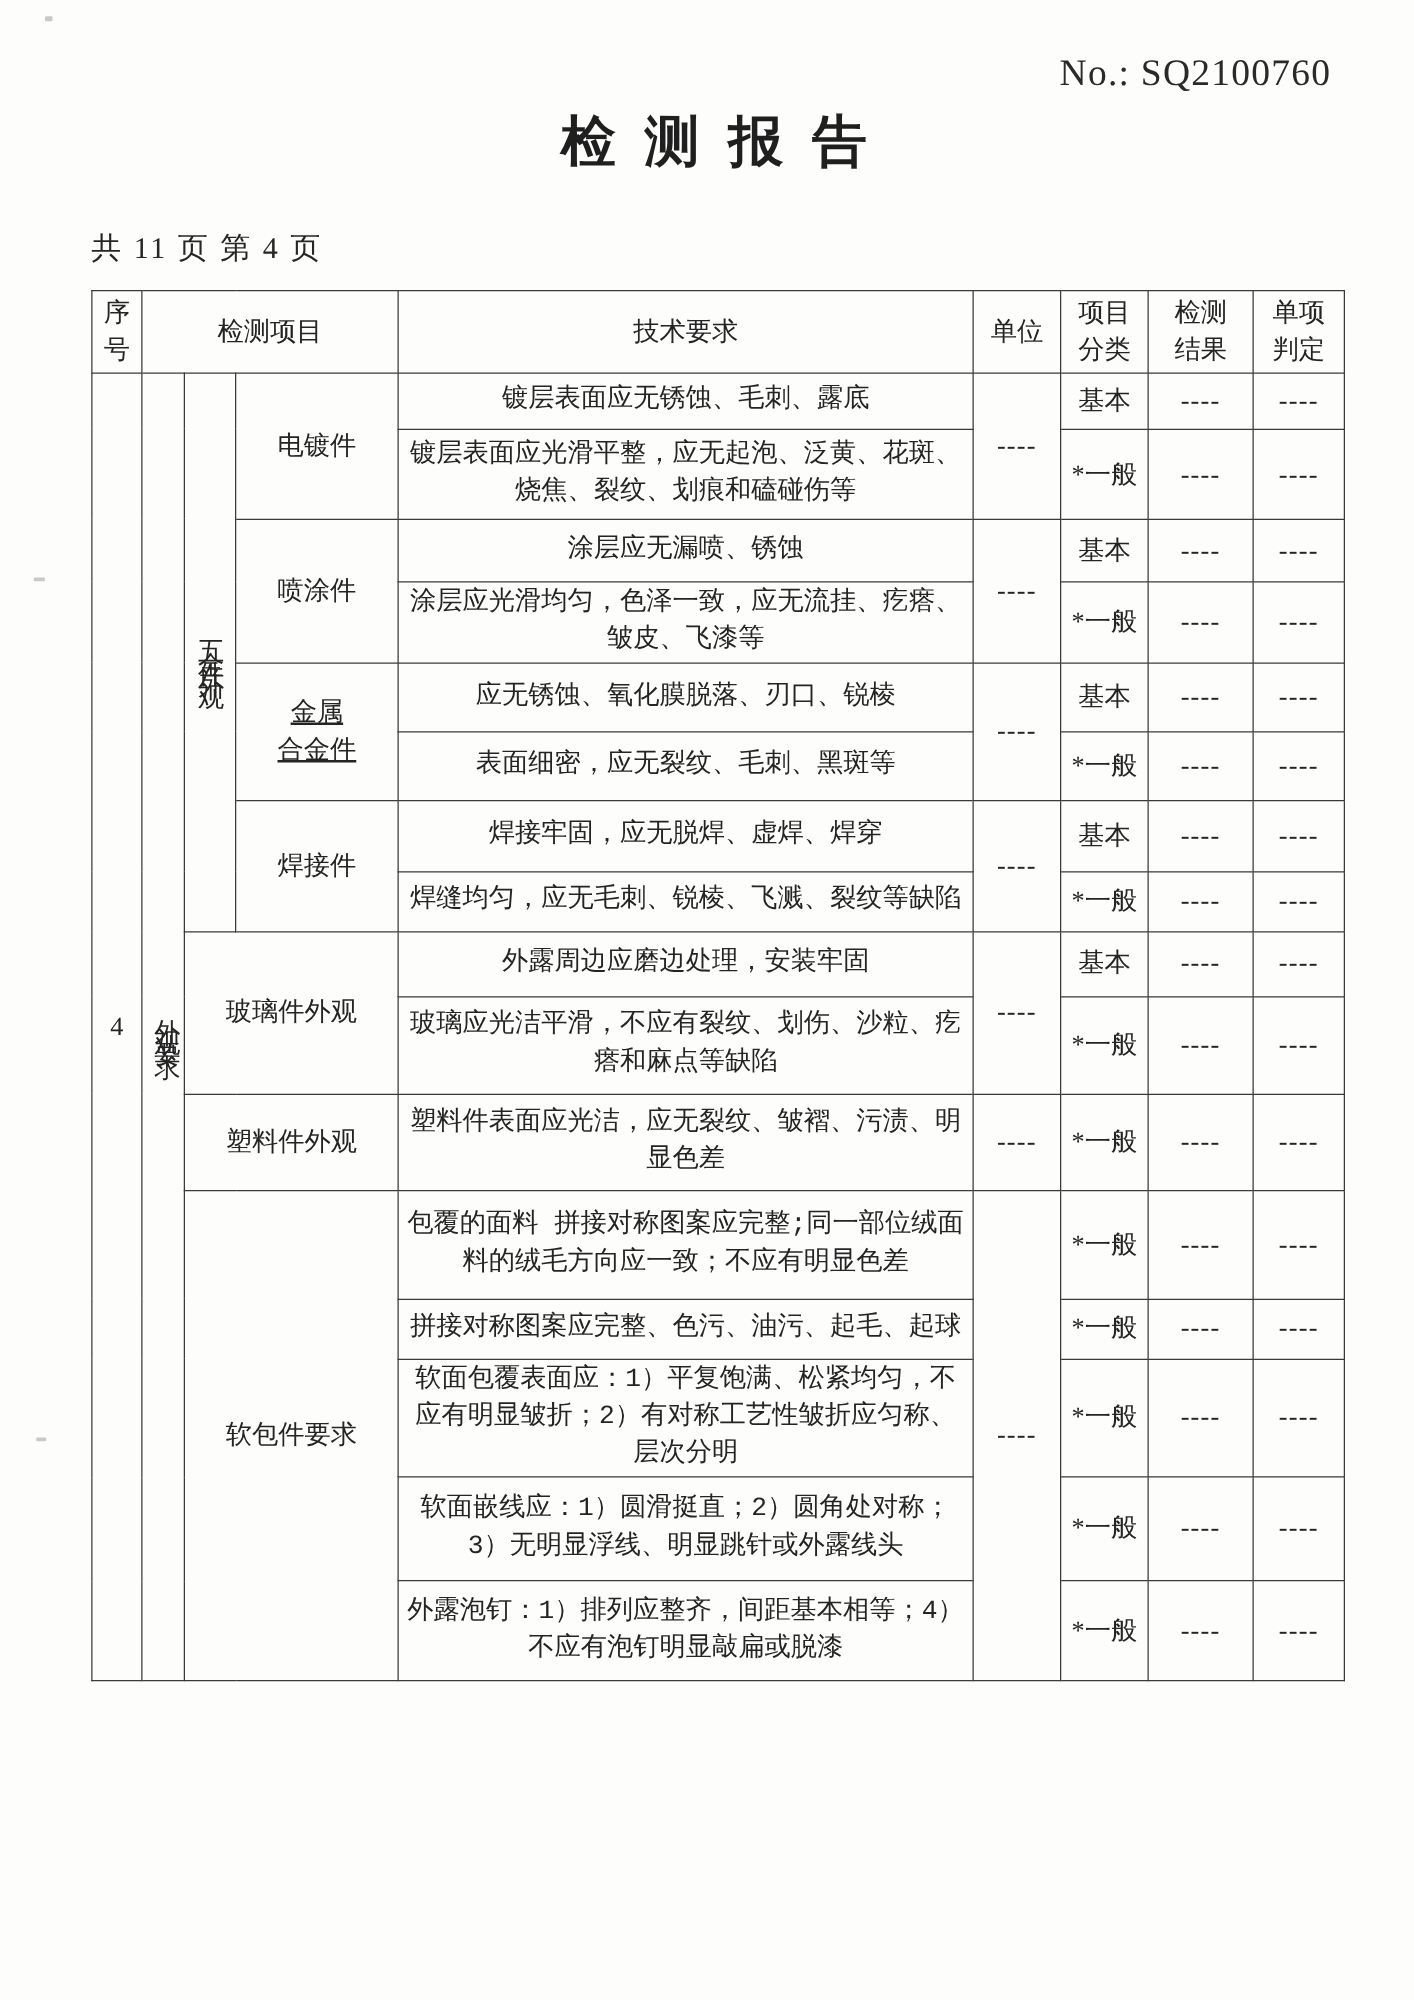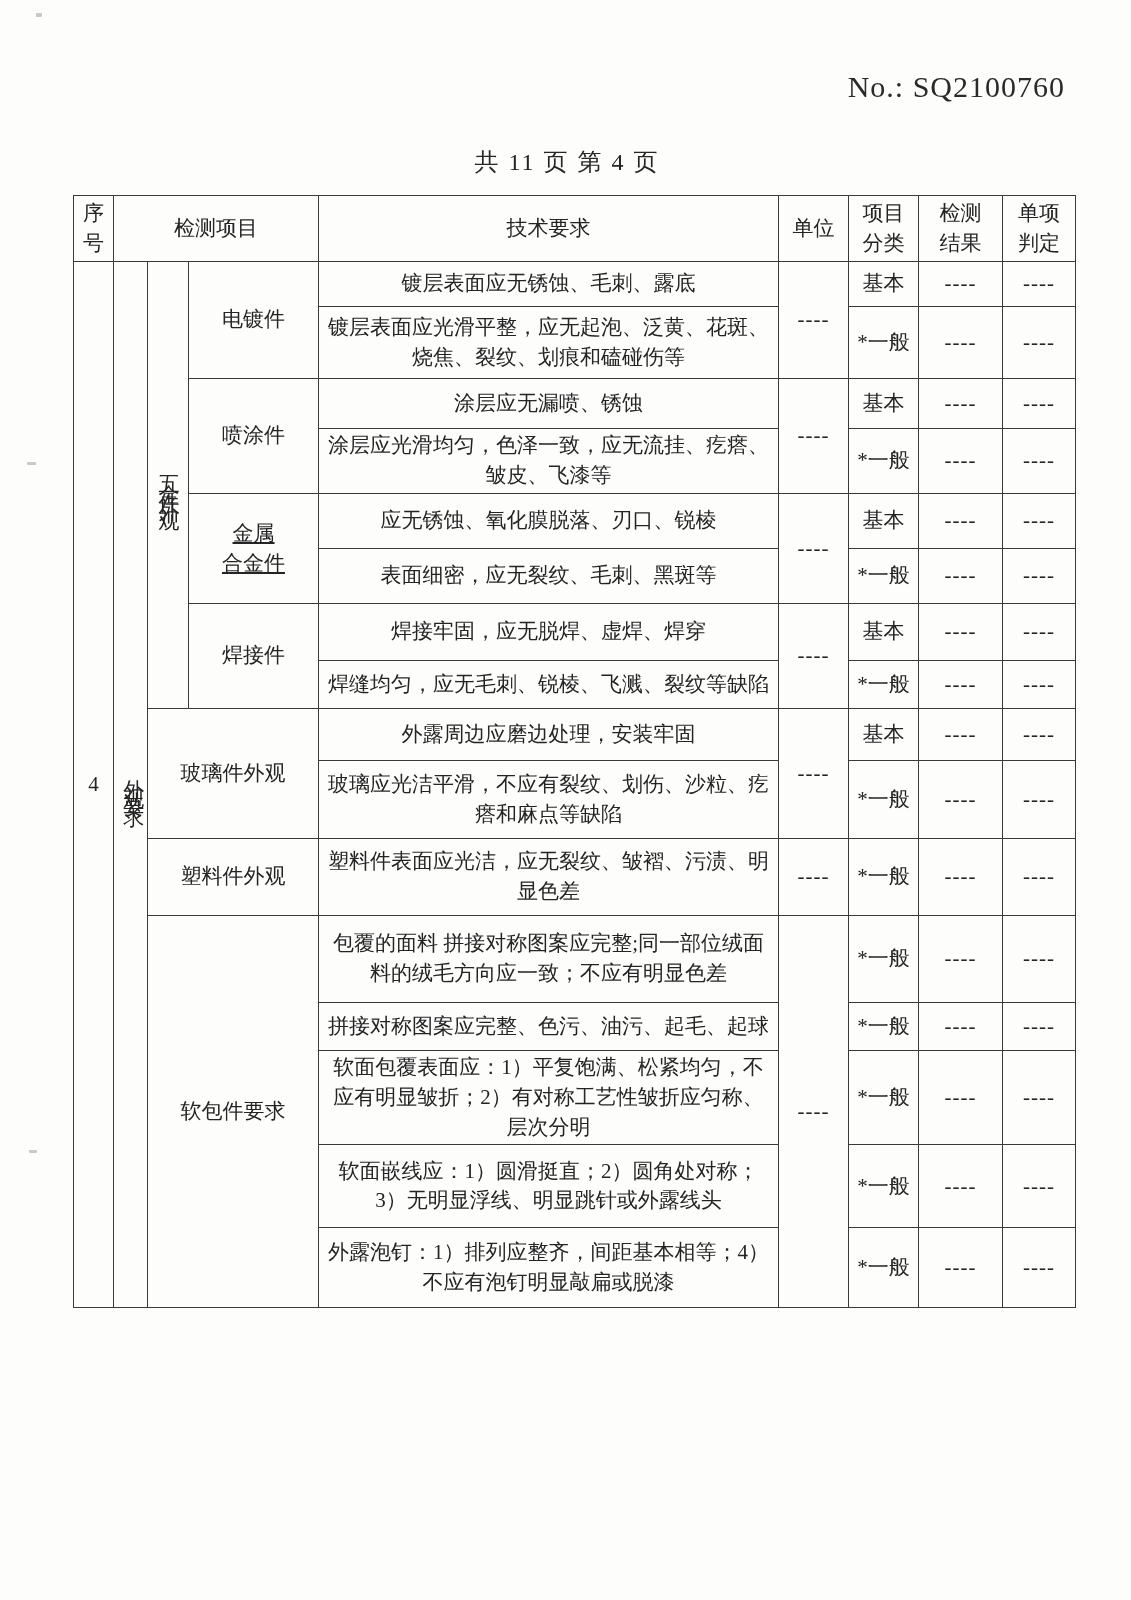--- a/index.html
+++ b/index.html
@@ -6,21 +6,21 @@
   body{
     width:1131px;min-height:1600px;
     background:#fdfdfc;
     font-family:"Liberation Serif","DejaVu Serif",serif;
     color:#262626;
     position:relative;
   }
   .page{
     width:1002px;
     margin-left:73px;
-    padding-top:70px;
+    padding-top:42px;
   }
   .report-no{
     font-size:30px;line-height:1.1;
     text-align:right;
     padding-right:10px;
     letter-spacing:1px;
     color:#2a2a2a;
   }
   .org-title{
     margin:8px 0 0 0;
@@ -34,21 +34,21 @@
     margin:14px 0 0 0;
     font-size:44px;line-height:1.15;
     font-weight:700;
     text-align:center;
     letter-spacing:6px;
     color:#1f1f1f;
   }
   .page-info{
     margin-top:46px;
     font-size:24px;line-height:1.1;
-    text-align:center;
+    text-align:left;
     padding-right:14px;
     letter-spacing:2px;
   }
   table.report{
     margin-top:20px;
     border-collapse:collapse;
     table-layout:fixed;
     width:1002px;
     font-size:21px;
     line-height:1.42;
@@ -59,20 +59,21 @@
     padding:2px 4px;
     vertical-align:middle;
     text-align:center;
     font-weight:400;
     overflow:hidden;
   }
   table.report th{white-space:pre-line;}
   td.req{
     text-align:left;
     padding:4px 8px 4px 13px;
+    font-family:Liberation Mono, monospace;
   }
   td.prewrap{white-space:pre-line;text-decoration:underline;}
   td.vert span{
     writing-mode:vertical-rl;
     text-orientation:upright;
     letter-spacing:9px;
     display:inline-block;
   }
   td.dash{letter-spacing:1px;}
   
@@ -89,20 +90,21 @@
 </head>
 <body>
 
 <div class="artifact a1"></div>
 <div class="artifact a2"></div>
 <div class="artifact a3"></div>
 
 <div class="page">
 
   <div class="report-no">No.: SQ2100760</div>
+  <div class="report-title">检 测 报 告</div>
   <div class="page-info">共 11 页  第 4 页</div>
 
   <table class="report">
     <colgroup>
       <col style="width:40px">
         <col style="width:34px">
         <col style="width:41px">
       <col style="width:130px">
         <col style="width:460px">
         <col style="width:70px">

